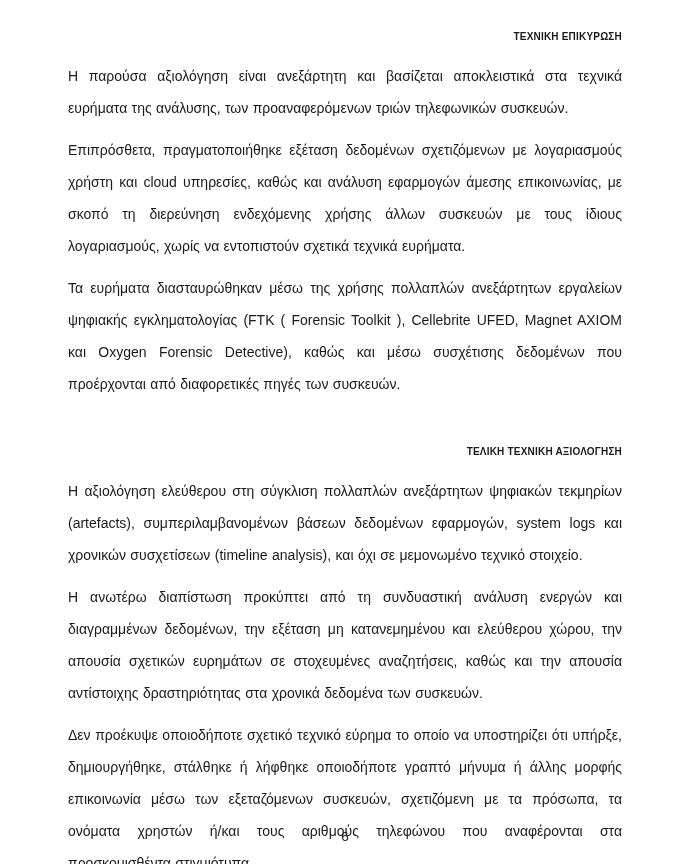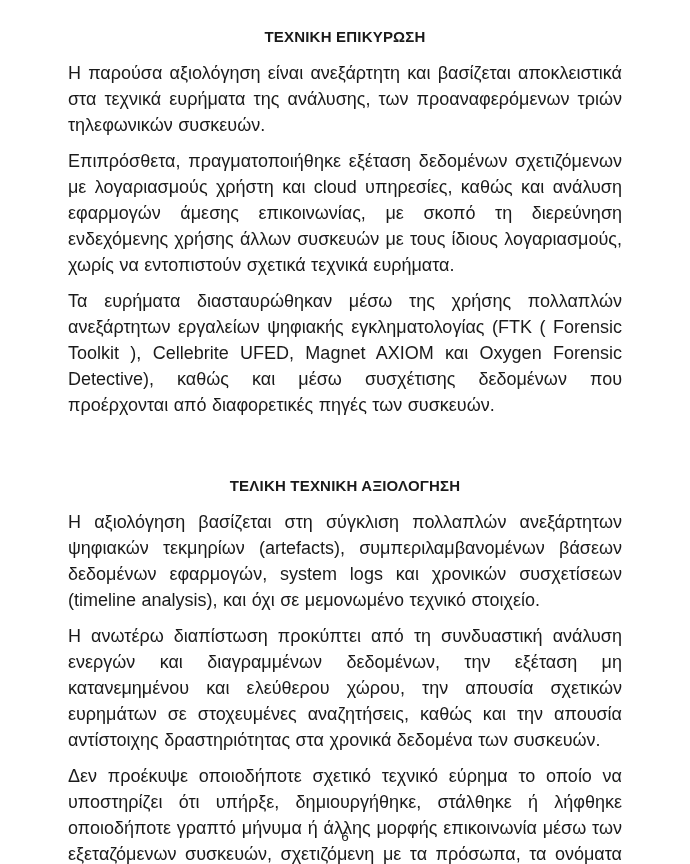--- a/index.html
+++ b/index.html
@@ -15,36 +15,36 @@
     position: relative;
     width: 690px;
     height: 864px;
     background: #ffffff;
     font-family: "Liberation Sans", "DejaVu Sans", sans-serif;
     color: #1a1a1a;
     padding: 23px 68px 0 68px;
   }
 
   .section-heading {
-    font-size: 15px;
+    font-size: 10px;
     font-weight: 700;
     line-height: 27px;
     letter-spacing: 0.2px;
     margin-bottom: 10px;
-    text-align: center;
+    text-align: right;
   }
 
   .section-heading.second {
-    margin-top: 54px;
+    margin-top: 38px;
   }
 
   .body-paragraph {
-    font-size: 18px;
+    font-size: 14px;
     font-weight: 400;
-    line-height: 26px;
+    line-height: 32px;
     text-align: justify;
     text-align-last: left;
     margin-bottom: 10px;
     word-spacing: 0.5px;
   }
 
   .page-footer {
     position: absolute;
     left: 0;
     bottom: 20px;
@@ -61,20 +61,20 @@
 
   <section>
     <h2 class="section-heading">ΤΕΧΝΙΚΗ ΕΠΙΚΥΡΩΣΗ</h2>
     <p class="body-paragraph">Η παρούσα αξιολόγηση είναι ανεξάρτητη και βασίζεται αποκλειστικά στα τεχνικά ευρήματα της ανάλυσης, των προαναφερόμενων τριών τηλεφωνικών συσκευών.</p>
     <p class="body-paragraph">Επιπρόσθετα, πραγματοποιήθηκε εξέταση δεδομένων σχετιζόμενων με λογαριασμούς χρήστη και cloud υπηρεσίες, καθώς και ανάλυση εφαρμογών άμεσης επικοινωνίας, με σκοπό τη διερεύνηση ενδεχόμενης χρήσης άλλων συσκευών με τους ίδιους λογαριασμούς, χωρίς να εντοπιστούν σχετικά τεχνικά ευρήματα.</p>
     <p class="body-paragraph">Τα ευρήματα διασταυρώθηκαν μέσω της χρήσης πολλαπλών ανεξάρτητων εργαλείων ψηφιακής εγκληματολογίας (FTK ( Forensic Toolkit ), Cellebrite UFED, Magnet AXIOM και Oxygen Forensic Detective), καθώς και μέσω συσχέτισης δεδομένων που προέρχονται από διαφορετικές πηγές των συσκευών.</p>
   </section>
 
   <section>
     <h2 class="section-heading second">ΤΕΛΙΚΗ ΤΕΧΝΙΚΗ ΑΞΙΟΛΟΓΗΣΗ</h2>
-    <p class="body-paragraph">Η αξιολόγηση βασίζεται στη σύγκλιση πολλαπλών ανεξάρτητων ψηφιακών τεκμηρίων (artefacts), συμπεριλαμβανομένων βάσεων δεδομένων εφαρμογών, system logs και χρονικών συσχετίσεων (timeline analysis), και όχι σε μεμονωμένο τεχνικό στοιχείο.</p>
+    <p class="body-paragraph">Η αξιολόγηση ελεύθερου στη σύγκλιση πολλαπλών ανεξάρτητων ψηφιακών τεκμηρίων (artefacts), συμπεριλαμβανομένων βάσεων δεδομένων εφαρμογών, system logs και χρονικών συσχετίσεων (timeline analysis), και όχι σε μεμονωμένο τεχνικό στοιχείο.</p>
     <p class="body-paragraph">Η ανωτέρω διαπίστωση προκύπτει από τη συνδυαστική ανάλυση ενεργών και διαγραμμένων δεδομένων, την εξέταση μη κατανεμημένου και ελεύθερου χώρου, την απουσία σχετικών ευρημάτων σε στοχευμένες αναζητήσεις, καθώς και την απουσία αντίστοιχης δραστηριότητας στα χρονικά δεδομένα των συσκευών.</p>
     <p class="body-paragraph">Δεν προέκυψε οποιοδήποτε σχετικό τεχνικό εύρημα το οποίο να υποστηρίζει ότι υπήρξε, δημιουργήθηκε, στάλθηκε ή λήφθηκε οποιοδήποτε γραπτό μήνυμα ή άλλης μορφής επικοινωνία μέσω των εξεταζόμενων συσκευών, σχετιζόμενη με τα πρόσωπα, τα ονόματα χρηστών ή/και τους αριθμούς τηλεφώνου που αναφέρονται στα προσκομισθέντα στιγμιότυπα.</p>
   </section>
 
   <div class="page-footer">6</div>
 
 </div>
 
 </body></html>

